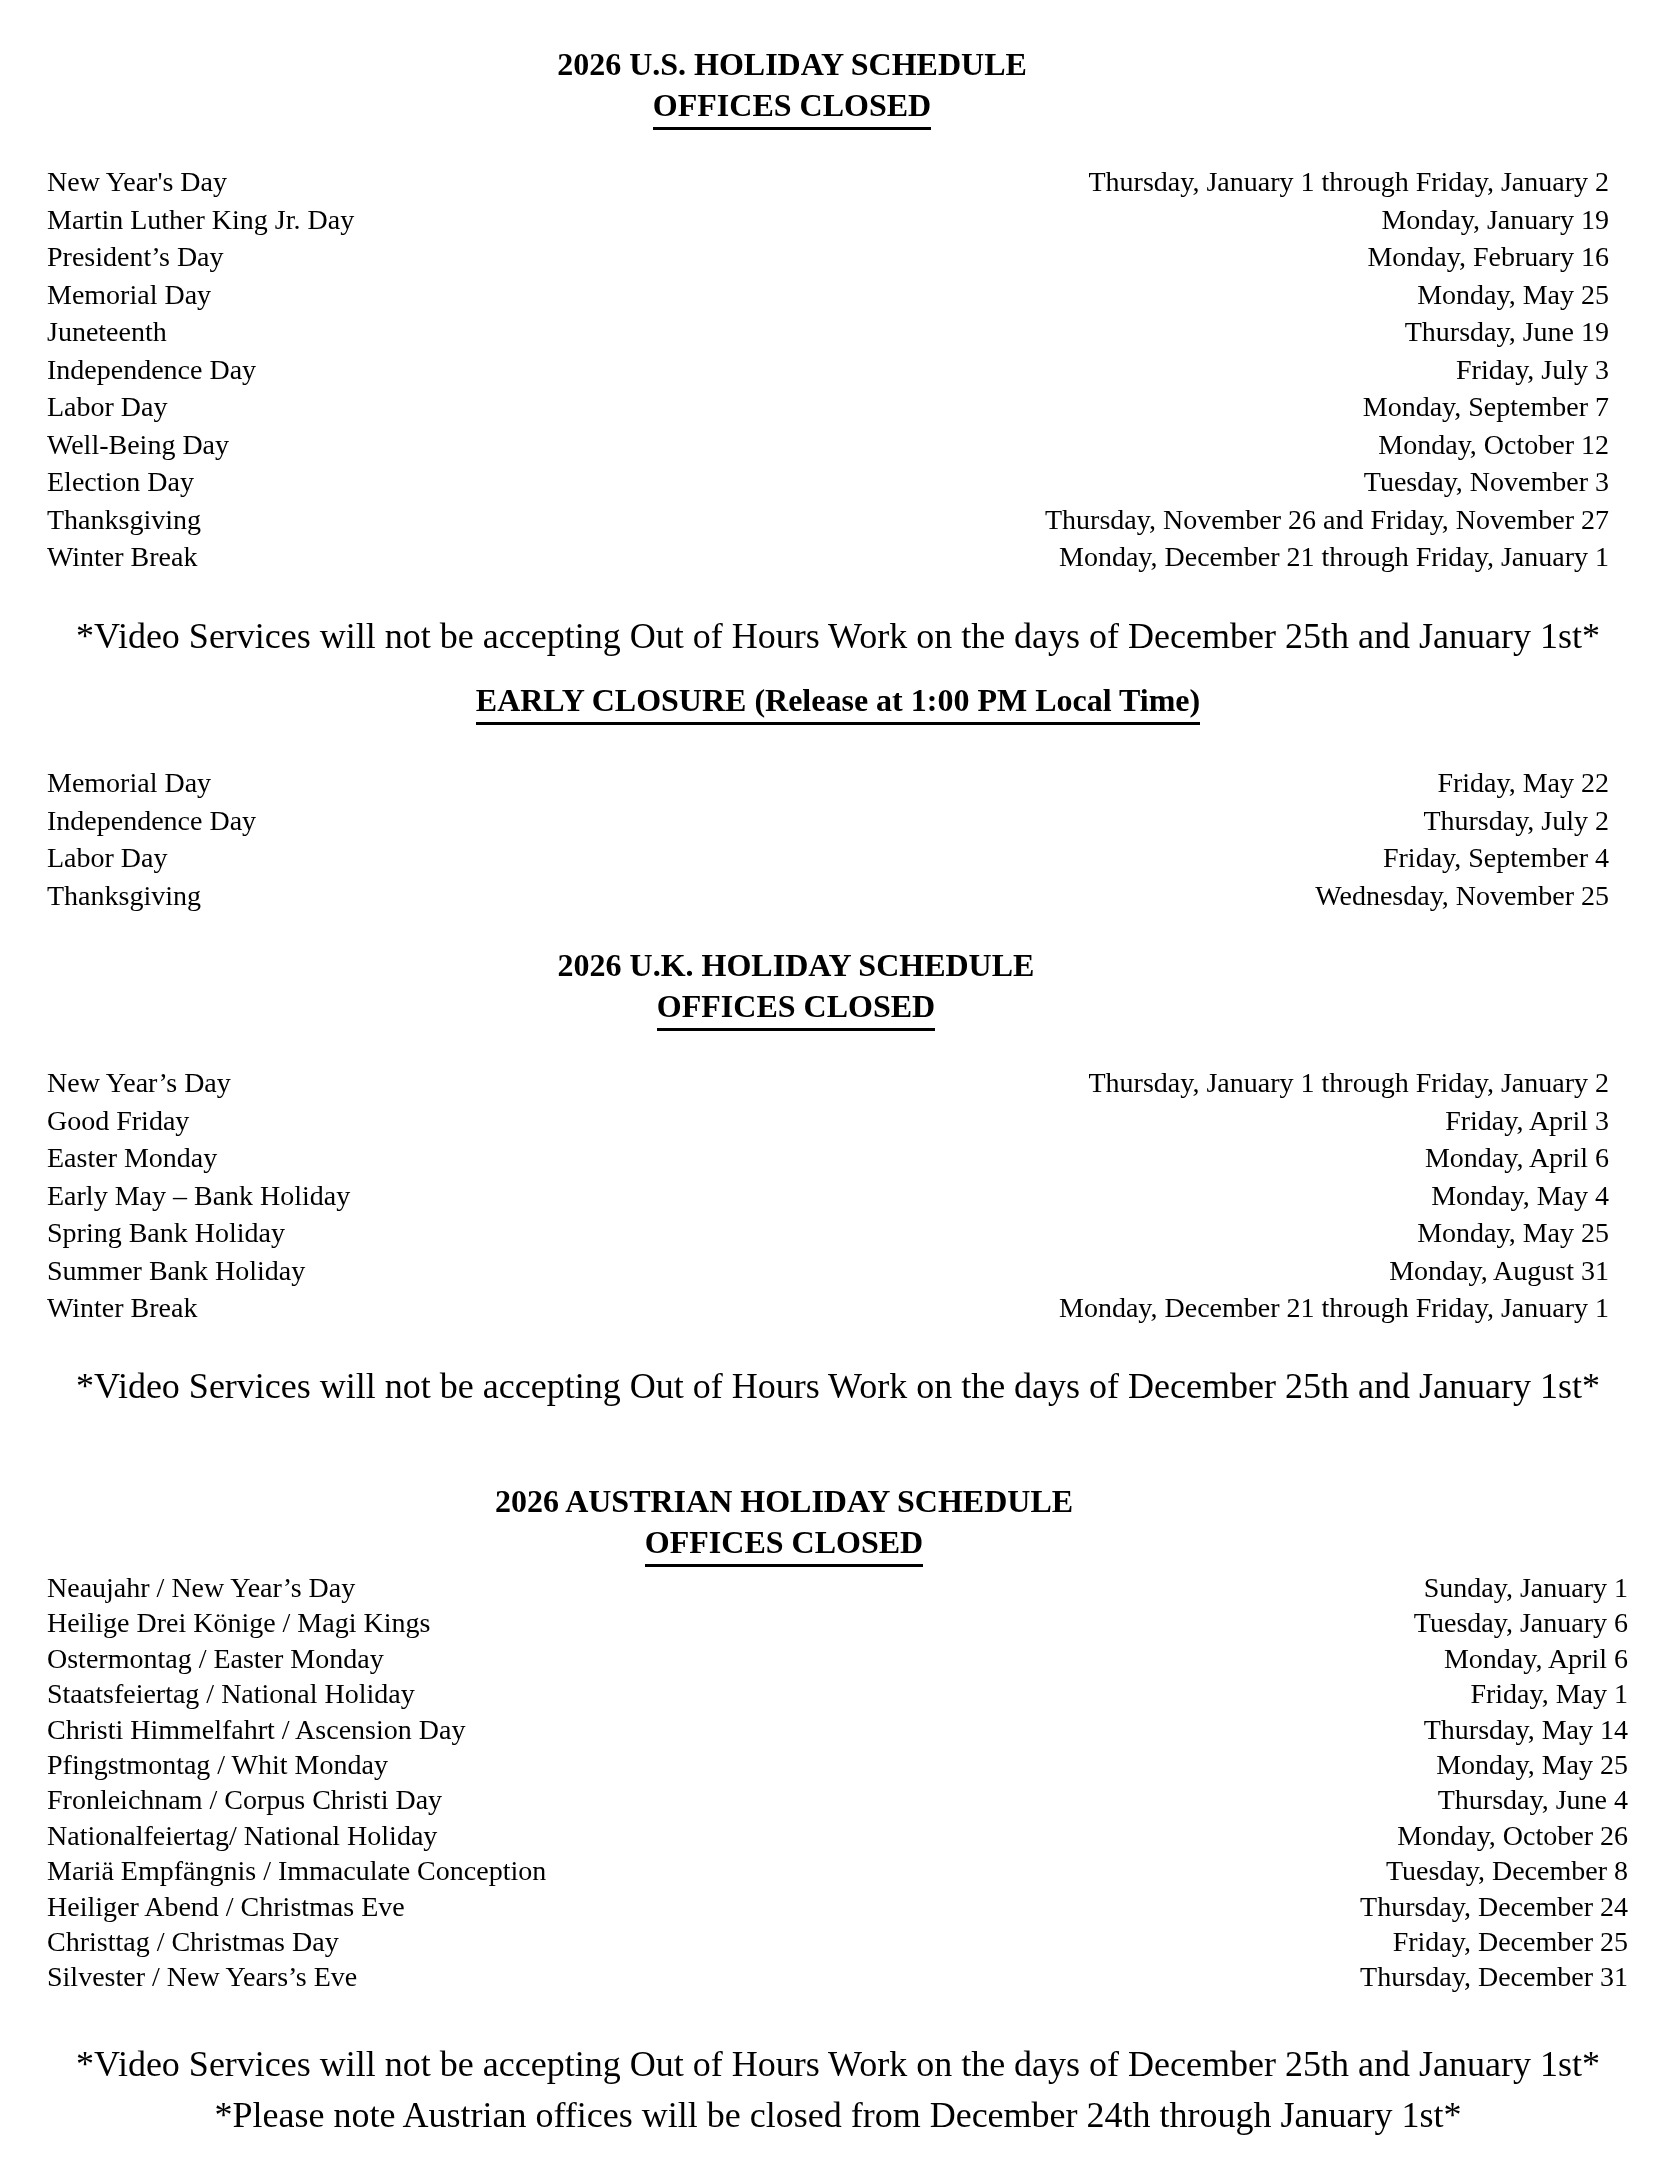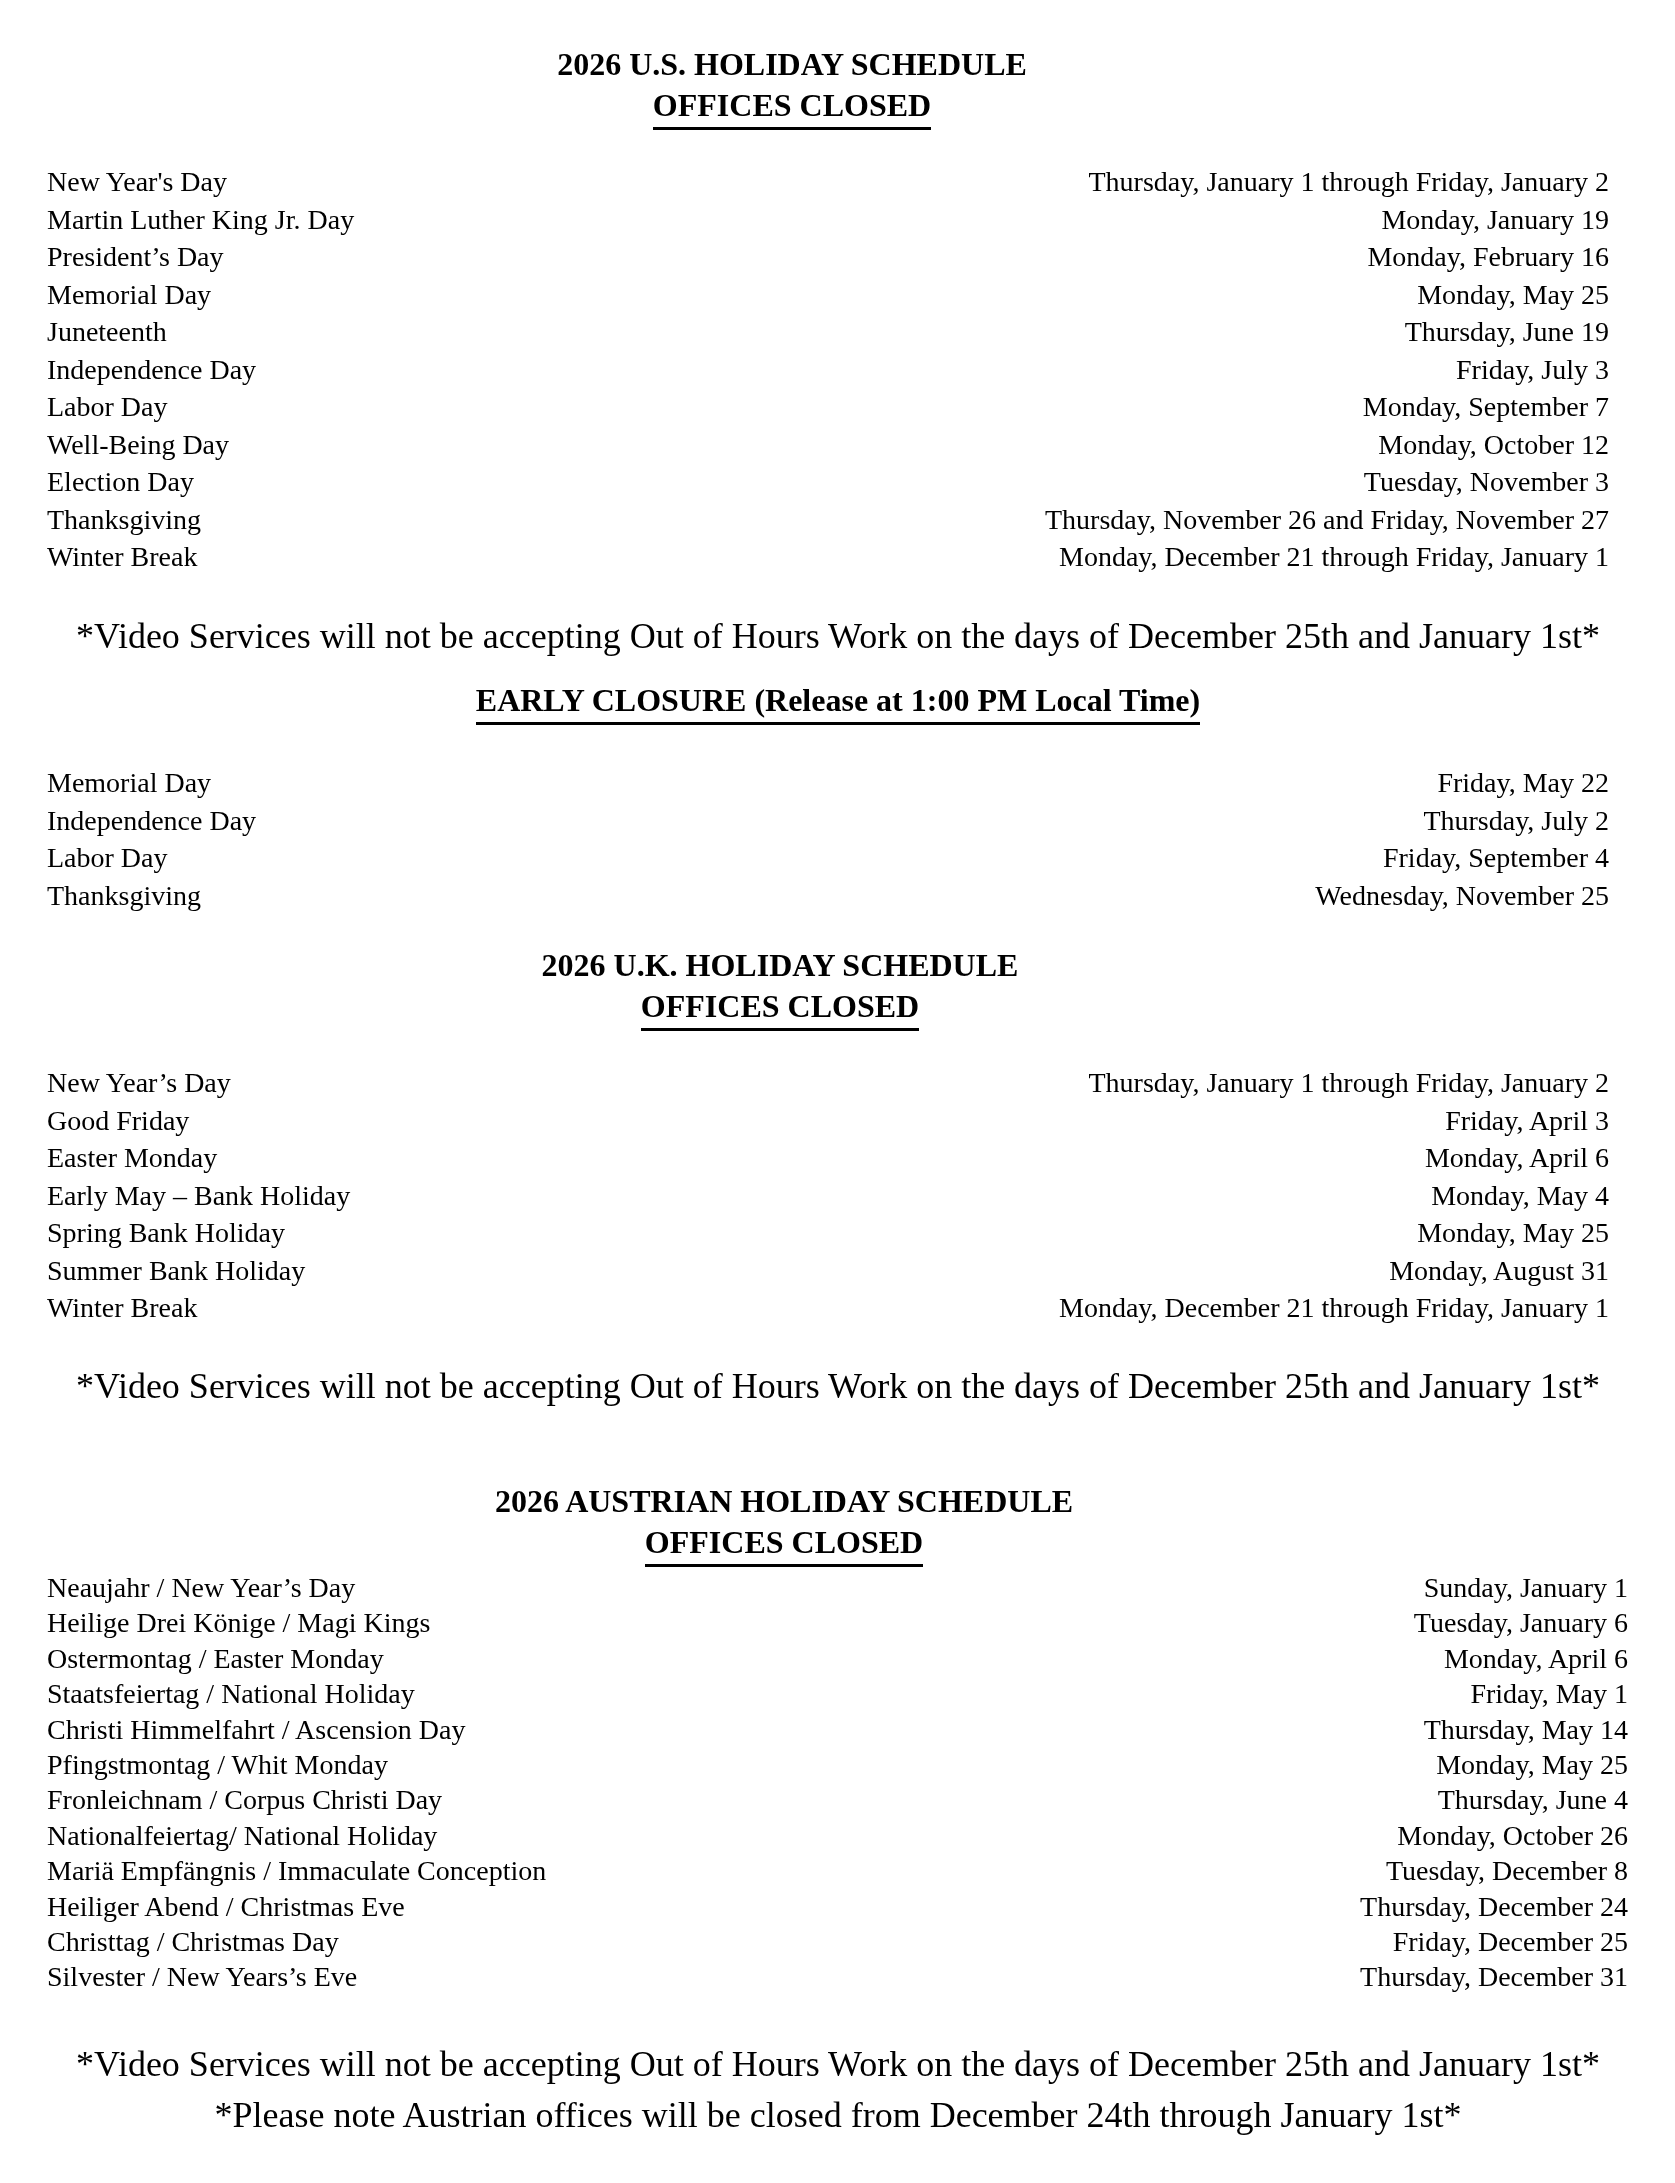--- a/index.html
+++ b/index.html
@@ -82,21 +82,21 @@
   #us-title-block { position: absolute; left: 0; top: 44px; width: 1584px; }
 
   #us-list-block  { position: absolute; left: 47px; top: 163px; width: 1562px; }
 
   #us-footnote-block { position: absolute; left: 0; top: 612px; width: 1676px; }
 
   #early-heading-block { position: absolute; left: 0; top: 680px; width: 1676px; }
 
   #early-list-block { position: absolute; left: 47px; top: 764px; width: 1562px; }
 
-  #uk-title-block { position: absolute; left: 0; top: 945px; width: 1560px; }
+  #uk-title-block { position: absolute; left: 16px; top: 945px; width: 1560px; }
 
   #uk-list-block { position: absolute; left: 47px; top: 1064px; width: 1562px; }
 
   #uk-footnote-block { position: absolute; left: 0; top: 1362px; width: 1676px; }
 
   #at-title-block { position: absolute; left: 0; top: 1481px; width: 1568px; }
 
   #at-list-block { position: absolute; left: 47px; top: 1570px; width: 1581px; }
   #at-list-block .holiday-row { line-height: 1.265; }
 

